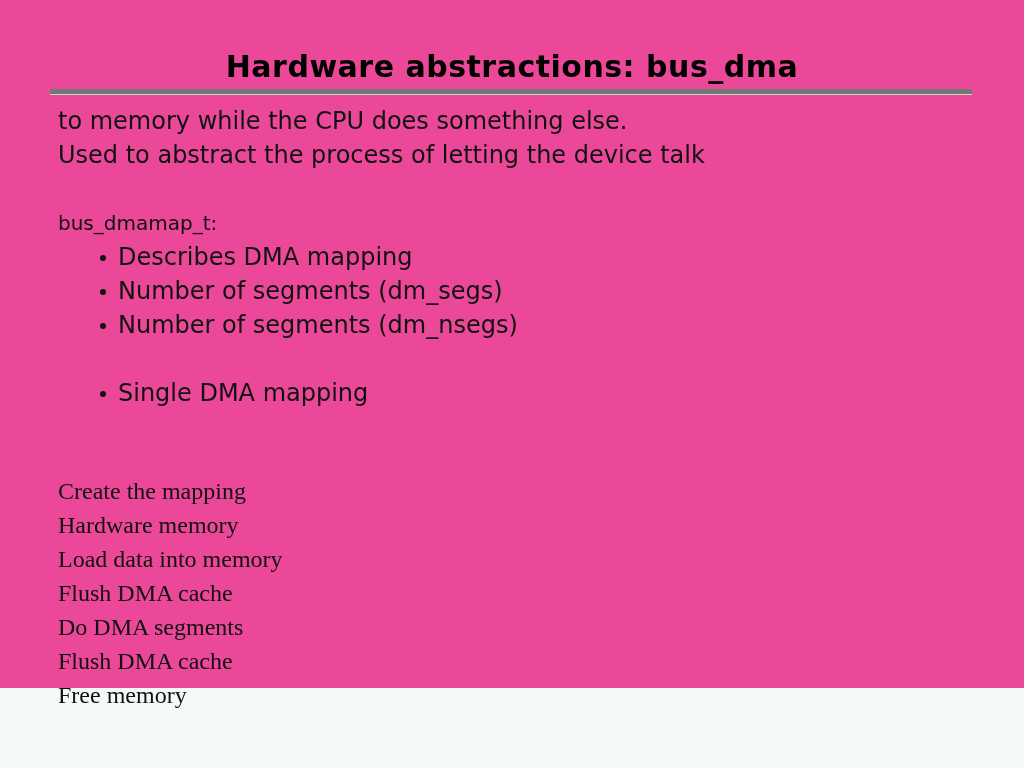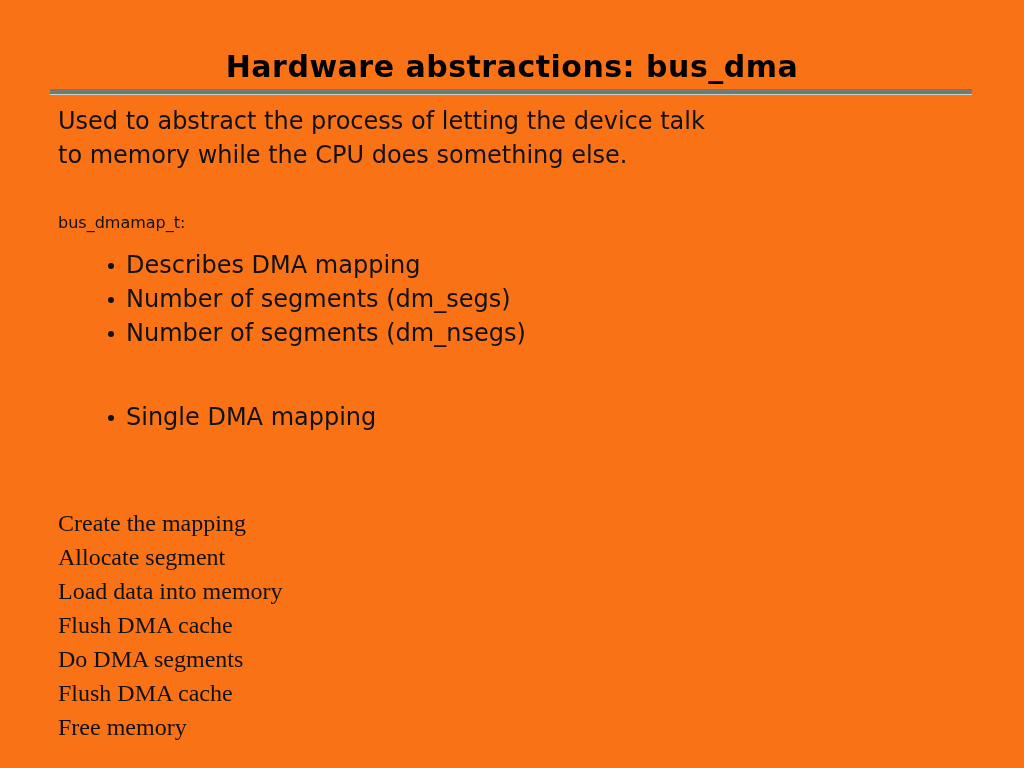--- a/index.html
+++ b/index.html
@@ -9,22 +9,22 @@
   body {
     width: 1024px;
     height: 768px;
     background: #f5faf7;
     font-family: "DejaVu Sans", sans-serif;
     overflow: hidden;
   }
   .slide {
     position: relative;
     width: 1024px;
-    height: 768px;
-    background: #f97316;
+    height: 688px;
+    background: #ec4899;
   }
   .slide-title {
     position: absolute;
     top: 49px;
     left: 0;
     width: 1024px;
     text-align: center;
     font-family: "DejaVu Sans", sans-serif;
     font-weight: bold;
     font-size: 30px;
@@ -56,28 +56,28 @@
   .block {
     margin: 0;
   }
   .spacer-lg {
     height: 34px;
   }
   .spacer-md {
     height: 30px;
   }
   .struct-name {
-    font-size: 16px;
+    font-size: 20px;
     line-height: 34px;
     color: #111111;
     white-space: nowrap;
   }
   .bullet-list {
     list-style: none;
-    margin: 8px;
+    margin: 0;
     padding: 0;
   }
   .bullet-item {
     position: relative;
     font-size: 24px;
     line-height: 34px;
     color: #111111;
     padding-left: 60px;
     white-space: nowrap;
   }
@@ -108,22 +108,22 @@
 
 <div class="slide">
 
   <div class="slide-title">Hardware abstractions: bus_dma</div>
 
   <div class="title-rule"></div>
 
   <div class="body-area">
 
     <div class="block">
+      <div class="para-line">to memory while the CPU does something else.</div>
       <div class="para-line">Used to abstract the process of letting the device talk</div>
-      <div class="para-line">to memory while the CPU does something else.</div>
     </div>
 
     <div class="spacer-lg"></div>
 
     <div class="block">
       <div class="struct-name">bus_dmamap_t:</div>
       <ul class="bullet-list">
         <li class="bullet-item">
           <span class="bullet-dot"></span>
           <span>Describes DMA mapping</span>
@@ -148,21 +148,21 @@
           <span>Single DMA mapping</span>
         </li>
       </ul>
     </div>
 
     <div class="spacer-lg"></div>
     <div class="spacer-md"></div>
 
     <ul class="steps-list">
       <li class="step-item">Create the mapping</li>
-      <li class="step-item">Allocate segment</li>
+      <li class="step-item">Hardware memory</li>
       <li class="step-item">Load data into memory</li>
       <li class="step-item">Flush DMA cache</li>
       <li class="step-item">Do DMA segments</li>
       <li class="step-item">Flush DMA cache</li>
       <li class="step-item">Free memory</li>
     </ul>
 
   </div>
 </div>
 

